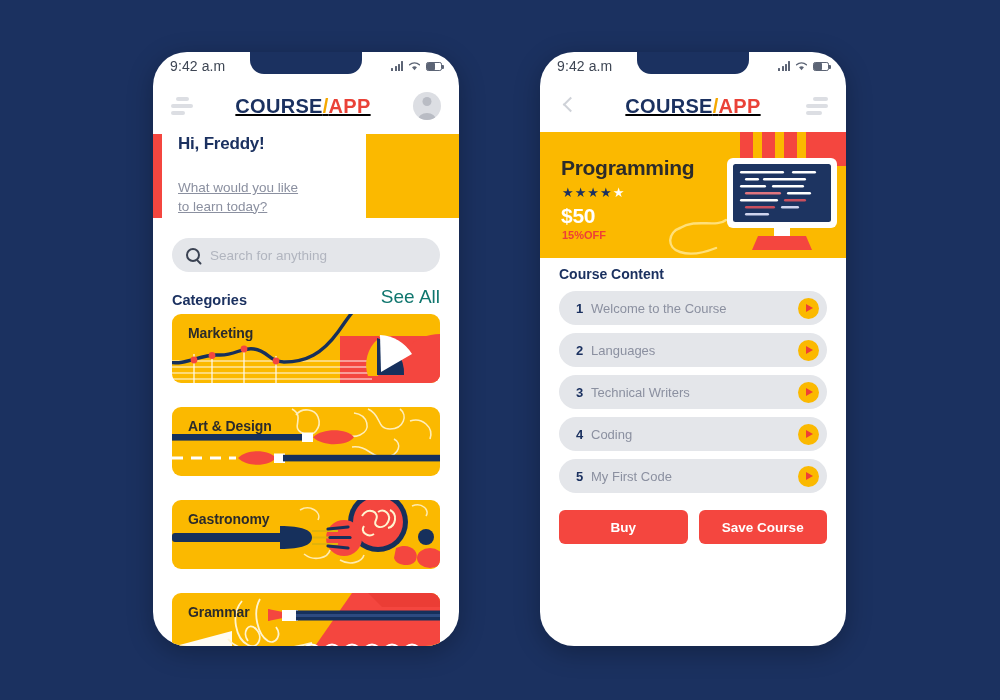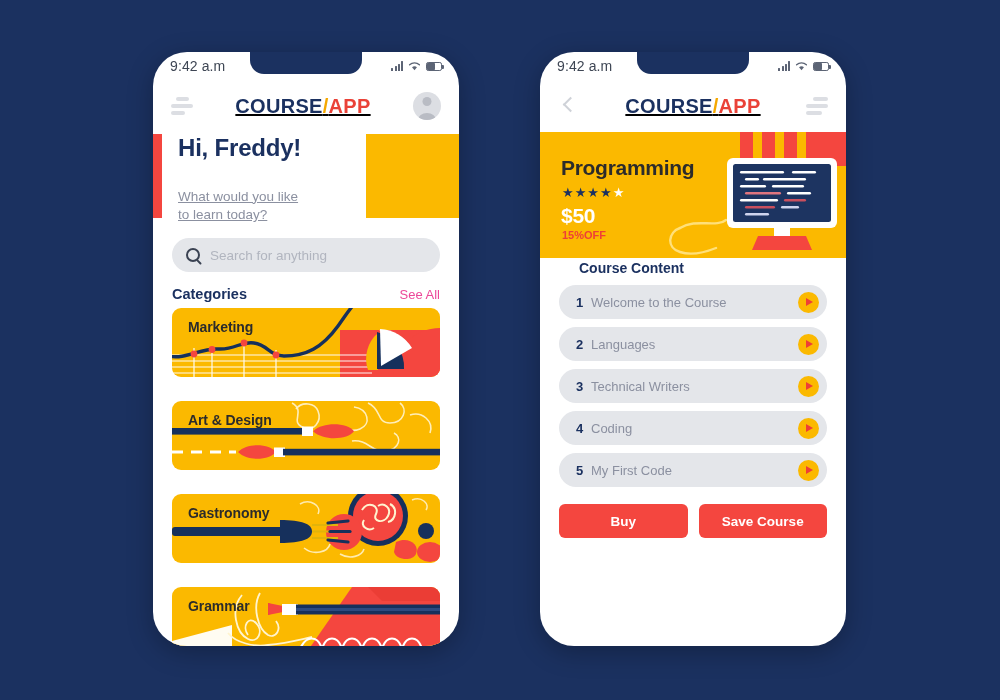--- a/index.html
+++ b/index.html
@@ -129,21 +129,21 @@
   .hero-redbar {
     position: absolute; left: 0; top: 0;
     width: 9px; height: 84px; background: #f4463f;
   }
   .hero-yellow {
     position: absolute; right: 0; top: 0;
     width: 93px; height: 84px; background: #fbb900;
   }
   .hero-text { position: absolute; left: 25px; top: 0; }
   .greeting {
-    font-size: 24px; font-weight: bold; color: #1b3160;
+    font-size: 17px; font-weight: bold; color: #1b3160;
     letter-spacing: -0.2px; line-height: 1.2;
   }
   .subgreeting {
     margin-top: 25px;
     font-size: 13.5px; color: #8b90a0; line-height: 1.35;
     max-width: 180px;
     text-decoration: underline;
   }
 
   
@@ -163,21 +163,21 @@
     transform: rotate(45deg); border-radius: 2px;
   }
   .search-ph { font-size: 13.5px; color: #b1b5bf; }
 
   
   .cat-head {
     display: flex; align-items: flex-end; justify-content: space-between;
     padding: 14px 19px 6px 19px;
   }
   .cat-title { font-size: 14.5px; font-weight: bold; color: #1b3160; }
-  .see-all { font-size: 13px; color: #ec4899; cursor: pointer; }
+  .see-all { font-size: 19px; color: #0f766e; cursor: pointer; }
 
   
   .cat-list { padding: 0 19px; display: flex; flex-direction: column; gap: 24px; }
   .cat-card {
     position: relative; height: 69px;
     background: #fbb900; border-radius: 9px; overflow: hidden;
     cursor: pointer;
   }
   .cat-label {
     position: absolute; left: 16px; top: 11px;
@@ -203,22 +203,22 @@
     position: absolute; left: 21px; top: 72px; z-index: 5;
     font-size: 21px; font-weight: bold; color: #ffffff; letter-spacing: -0.3px;
   }
   .discount {
     position: absolute; left: 22px; top: 97px; z-index: 5;
     font-size: 11px; font-weight: bold; color: #ee3f37;
   }
 
   
   .content-title {
-    padding: 2px 19px 9px 19px;
-    font-size: 14px; font-weight: bold; color: #1b3160; margin-left: 20px;
+    padding: 8px 19px 9px 19px;
+    font-size: 14px; font-weight: bold; color: #1b3160;
   }
   .lesson-list { padding: 0 19px; display: flex; flex-direction: column; gap: 8px; }
   .lesson {
     height: 34px; background: #e4e6ea; border-radius: 18px;
     display: flex; align-items: center; padding: 0 8px 0 17px;
     cursor: pointer;
   }
   .lesson-num { font-size: 13px; font-weight: bold; color: #1b3160; width: 15px; flex: none; }
   .lesson-label { font-size: 13px; color: #8b90a0; flex: 1; }
   .play {

